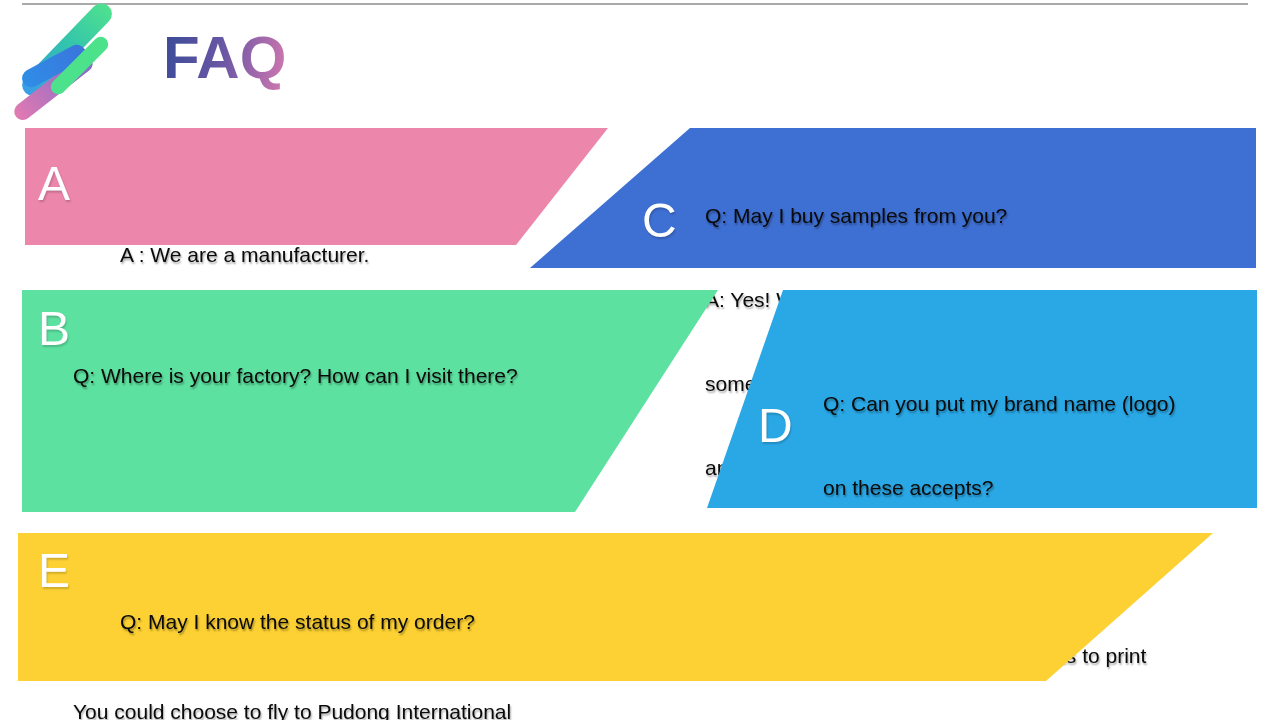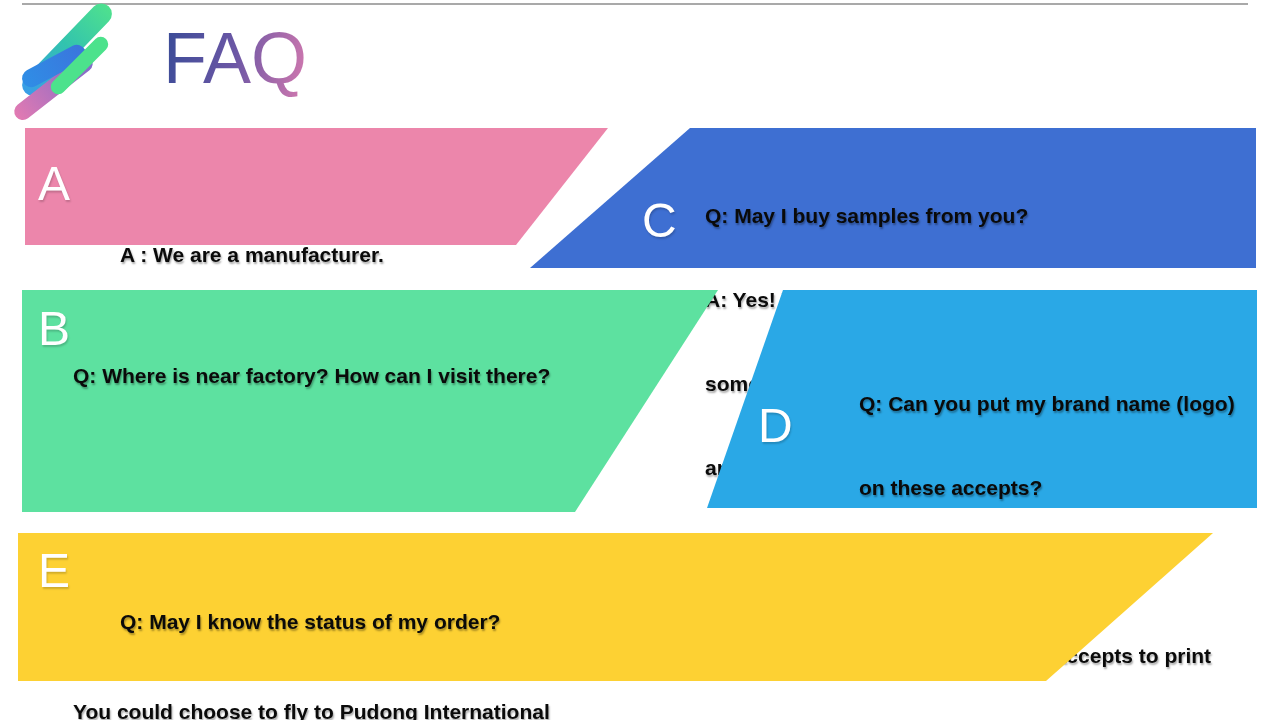--- a/index.html
+++ b/index.html
@@ -14,34 +14,34 @@
   .bar-main{left:7px;top:39px;width:120px;height:21px;transform:rotate(-46deg);
     background:linear-gradient(90deg,#399de8 0%,#32c3ae 52%,#4fe18e 100%);}
   .bar-pink{left:6px;top:79px;width:95px;height:17px;transform:rotate(-38deg);
     background:linear-gradient(90deg,#e27ab2 0%,#9a6ec4 70%,#7f6cc9 100%);}
   .bar-blue{left:19px;top:57px;width:70px;height:18px;transform:rotate(-28deg);
     background:linear-gradient(90deg,#2f8ee6 0%,#3b74dc 100%);}
   .bar-green{left:42px;top:58px;width:75px;height:15px;transform:rotate(-45deg);
     background:#4ce28c;}
   
   .title{
-    position:absolute;left:163px;top:18px;font-size:72px;line-height:80px;font-weight:400;
+    position:absolute;left:163px;top:18px;font-size:60px;line-height:80px;font-weight:700;
     background:linear-gradient(100deg,#3c4c98 5%,#6c57a5 50%,#cb76ae 95%);
     -webkit-background-clip:text;background-clip:text;color:transparent;
   }
   
   .panel{position:absolute;}
   .shape{position:absolute;left:0;top:0;width:100%;height:100%;}
   .letter{
     position:absolute;color:#ffffff;font-size:48px;line-height:48px;
     text-shadow:1px 2px 2px rgba(0,0,0,0.18);
   }
   .lines{position:absolute;color:#0a0a0a;font-size:21px;white-space:pre;
     text-shadow:1px 2px 2px rgba(0,0,0,0.35);}
-  .ln{display:block;font-weight:bold;}
+  .ln{display:block;}
 
   .panel-a{left:25px;top:128px;width:583px;height:117px;}
   .panel-a .shape{clip-path:polygon(0 0,583px 0,491px 117px,0 117px);}
   .panel-a .letter{left:13px;top:32px;}
   .panel-a .lines{left:95px;top:24px;line-height:41px;}
   .panel-a .ln{height:41px;}
 
   .panel-c{left:530px;top:128px;width:726px;height:140px;}
   .panel-c .shape{clip-path:polygon(160px 0,726px 0,726px 140px,0 140px);}
   .panel-c .letter{left:112px;top:69px;}
@@ -51,21 +51,21 @@
   .panel-b{left:22px;top:290px;width:696px;height:222px;}
   .panel-b .shape{clip-path:polygon(0 0,696px 0,553px 222px,0 222px);}
   .panel-b .letter{left:16px;top:15px;}
   .panel-b .lines{left:51px;top:16px;line-height:28px;}
   .panel-b .ln{height:28px;}
 
   .panel-d{left:707px;top:290px;width:550px;height:218px;}
   .panel-d .shape{clip-path:polygon(76px 0,550px 0,550px 218px,0 218px);}
   .panel-d .letter{left:51px;top:112px;}
   .panel-d .lines{left:116px;top:44px;line-height:28px;}
-  .panel-d .ln{height:28px;margin-left:36px;}
+  .panel-d .ln{height:28px;}
 
   .panel-e{left:18px;top:533px;width:1195px;height:148px;}
   .panel-e .shape{clip-path:polygon(0 0,1195px 0,1028px 148px,0 148px);}
   .panel-e .letter{left:20px;top:14px;}
   .panel-e .lines{left:102px;top:19px;line-height:28px;}
   .panel-e .ln{height:28px;}
 </style>
 </head>
 <body>
 
@@ -97,21 +97,21 @@
       <span class="ln">A: Yes! We would be pleasure to send you</span>
       <span class="ln">some free samples to test our superior quality</span>
       <span class="ln">and services.</span>
     </div>
   </div>
 
   <div class="panel panel-b">
     <div class="shape" style="background-color: rgb(93, 225, 160);"></div>
     <div class="letter">B</div>
     <div class="lines">
-      <span class="ln">Q: Where is near factory? How can I visit there?</span>
+      <span class="ln">Q: Where is your factory? How can I visit there?</span>
       <span class="ln"></span>
       <span class="ln">A : Our factory is located in Jiangsu,which  near</span>
       <span class="ln">by Shanghai.</span>
       <span class="ln">You could choose to fly to Pudong International</span>
       
       
     </div>
   </div>
 
   <div class="panel panel-d">

